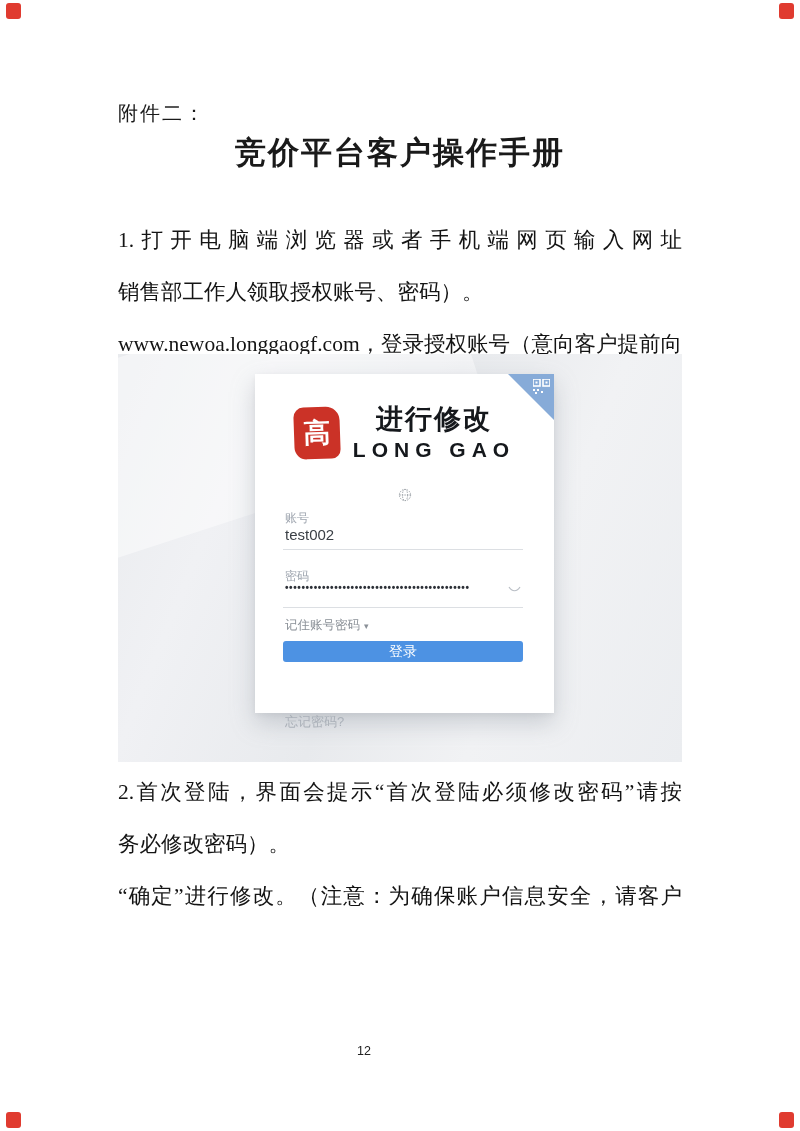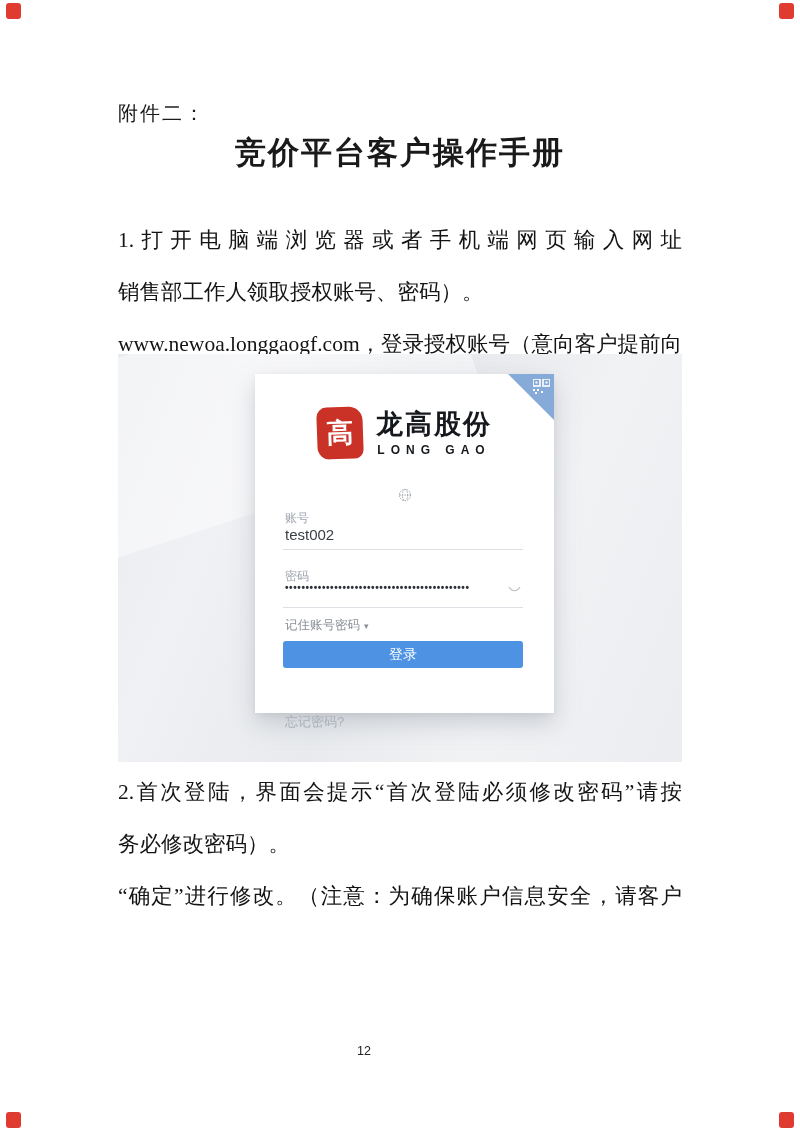--- a/index.html
+++ b/index.html
@@ -30,36 +30,36 @@
 
   .qr-fold { position:absolute; top:0; right:0; width:0; height:0;
              border-top:46px solid #87abd8; border-left:46px solid transparent; }
   .qr-glyph { position:absolute; top:5px; right:4px; }
 
   .logo { position:absolute; top:30px; left:0; right:0; height:58px; display:flex; justify-content:center; align-items:center; gap:13px; }
   .seal { width:46px; height:52px; background:#cb3227; border-radius:10px 14px 9px 12px; transform:rotate(-2deg);
           display:flex; align-items:center; justify-content:center; color:#fff; font-size:27px; font-weight:bold; font-family:"Liberation Serif",serif; }
   .logo-text { display:flex; flex-direction:column; align-items:center; line-height:1; }
   .logo-cn { font-size:27px; font-weight:900; color:#15181c; font-family:"Liberation Sans","DejaVu Sans",sans-serif; letter-spacing:2px; }
-  .logo-en { margin-top:6px; font-size:12px; font-weight:800; color:#15181c; font-family:"Liberation Sans","DejaVu Sans",sans-serif; letter-spacing:6px; }
+  .logo-en { margin-top:6px; font-size:21px; font-weight:800; color:#15181c; font-family:"Liberation Sans","DejaVu Sans",sans-serif; letter-spacing:6px; }
 
   .globe { position:absolute; top:114px; left:0; right:0; display:flex; justify-content:center; }
 
   .form { position:absolute; left:28px; top:0; width:240px; font-family:"Liberation Sans","DejaVu Sans",sans-serif; }
   .f-label { position:absolute; left:2px; font-size:12px; color:#9ca3ad; }
   .lab-acc { top:136px; }
   .f-value { position:absolute; left:2px; top:152px; font-size:15px; color:#3a3f45; }
   .hr { position:absolute; left:0; width:240px; height:1px; background:#dcdfe3; }
   .hr1 { top:175px; } .hr2 { top:233px; }
   .lab-pwd { top:194px; }
   .dots { position:absolute; left:2px; top:208px; width:200px; font-size:10px; font-weight:bold; letter-spacing:0.6px; color:#2b2f36; white-space:nowrap; overflow:hidden; }
   .reveal { position:absolute; right:2px; top:212px; color:#b9bec5; font-size:8px; font-family:"Liberation Sans",sans-serif; }
   .remember { position:absolute; left:2px; top:243px; font-size:12.5px; color:#8a9097; }
   .caret { font-size:9px; color:#8a9097; margin-left:4px; }
-  .login-btn { position:absolute; left:0; top:267px; width:240px; height:27px; background:#4d92e3; border:none; border-radius:3px;
+  .login-btn { position:absolute; left:0; top:267px; width:240px; height:21px; background:#4d92e3; border:none; border-radius:3px;
                color:#ffffff; font-size:14px; font-family:"Liberation Sans","DejaVu Sans",sans-serif; cursor:pointer; }
   .forgot { position:absolute; left:2px; top:302px; font-size:13px; color:#aab0b8; text-decoration:none;margin-top:37px; }
 
   .page-num { position:absolute; left:0; top:1044px; width:728px; text-align:center; font-size:12.5px; color:#222; font-family:Liberation Sans, sans-serif; }
 </style>
 </head>
 <body>
 
 <div class="corner-mark cm-tl"></div>
 <div class="corner-mark cm-tr"></div>
@@ -90,21 +90,21 @@
         <rect x="0" y="10" width="2" height="2"></rect>
         <rect x="4" y="10" width="2" height="2"></rect>
         <rect x="8" y="12" width="2" height="2"></rect>
         <rect x="2" y="13" width="2" height="2"></rect>
       </g>
     </svg>
 
     <div class="logo">
       <div class="seal">高</div>
       <div class="logo-text">
-        <span class="logo-cn">龙高股份</span>
+        <span class="logo-cn">进行修改</span>
         <span class="logo-en">LONG GAO</span>
       </div>
     </div>
 
     <div class="globe">
       <svg width="14" height="14" viewBox="0 0 14 14">
         <g fill="none" stroke="#9aa0a6" stroke-width="1" stroke-dasharray="1.4,1.1">
           <circle cx="7" cy="7" r="5.6"></circle>
           <ellipse cx="7" cy="7" rx="2.6" ry="5.6"></ellipse>
           <line x1="1.4" y1="7" x2="12.6" y2="7"></line>

